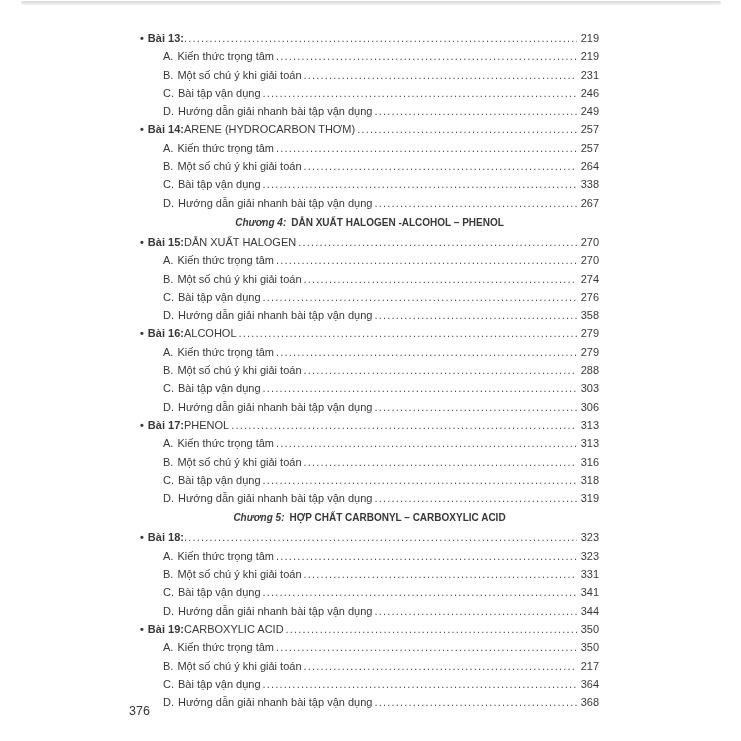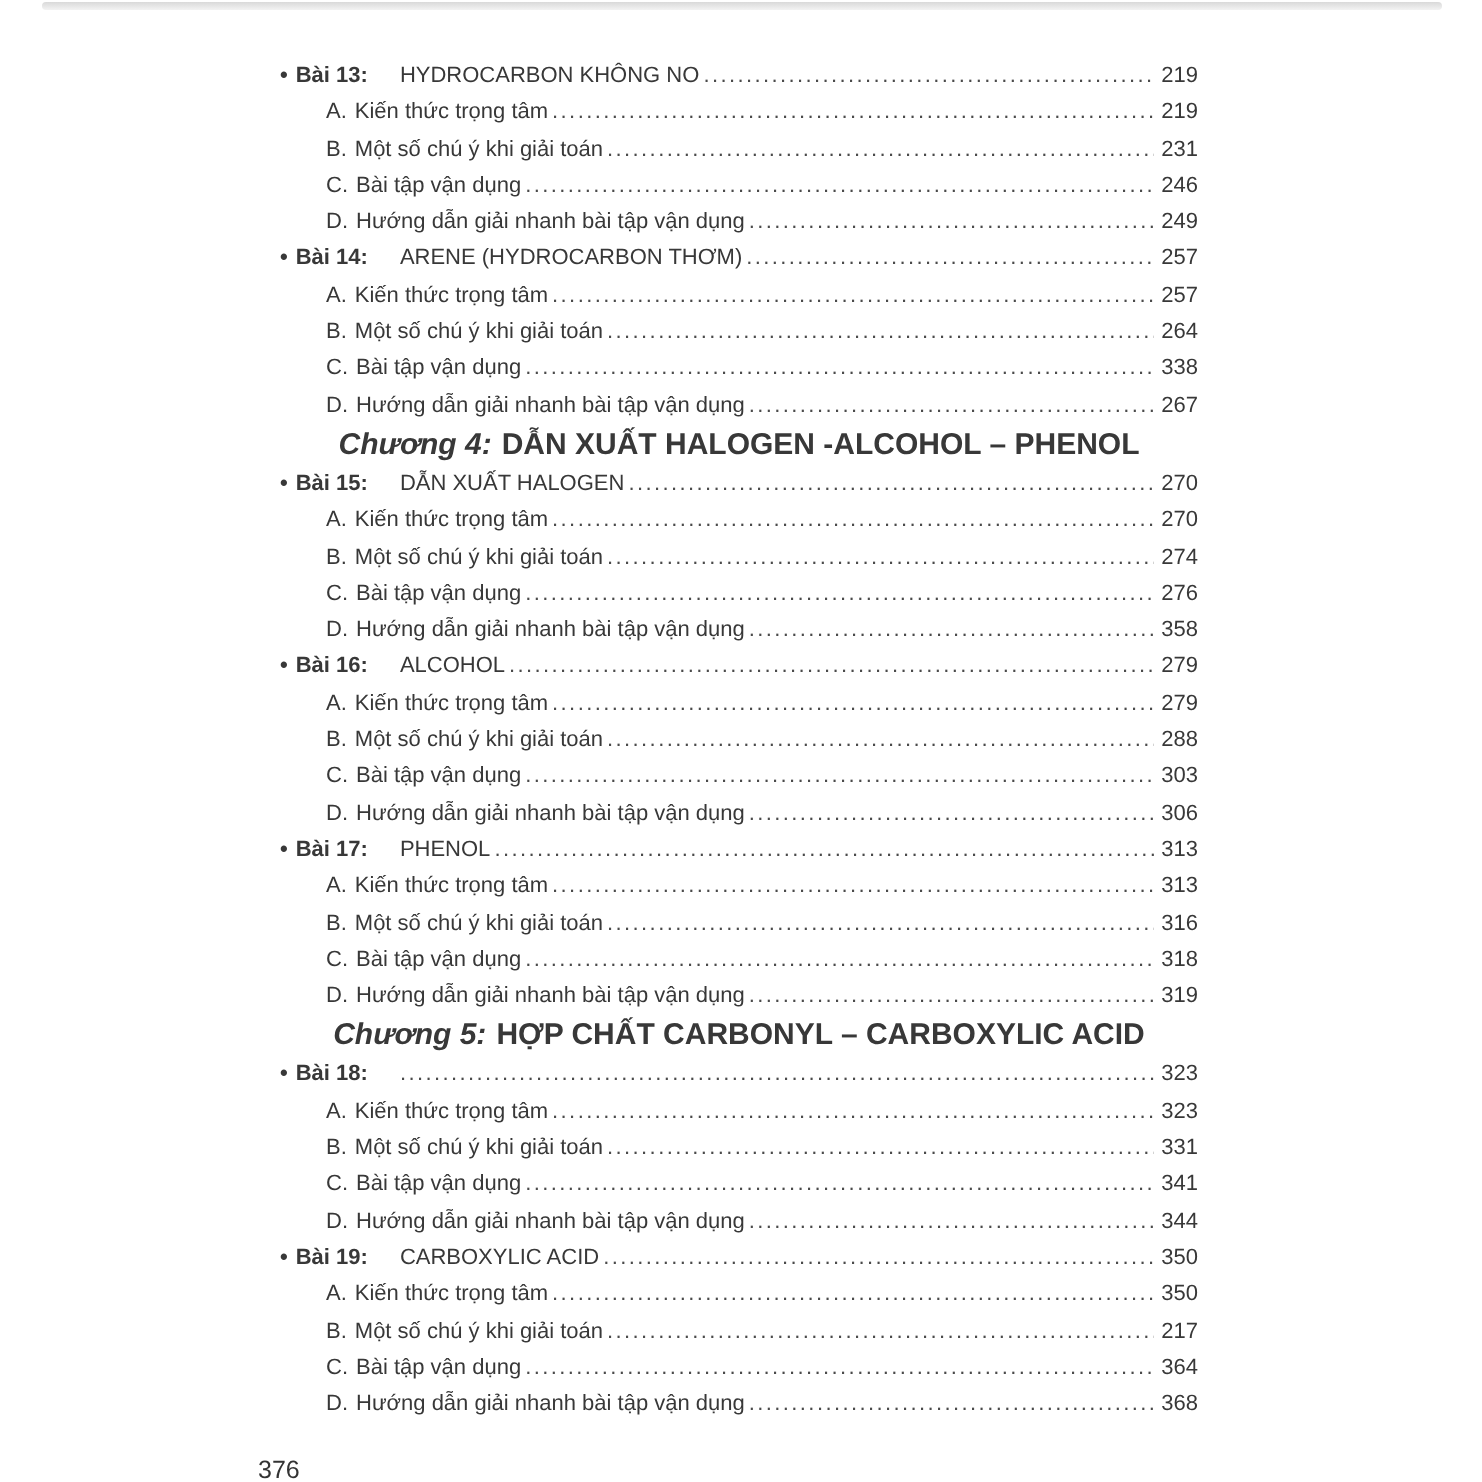--- a/index.html
+++ b/index.html
@@ -38,61 +38,60 @@
     line-height: 18.3px;
     font-size: 11px;
     white-space: nowrap;
   }
   .row.sub { padding-left: 23px; }
   .bullet {
     font-size: 11px;
     margin-right: 4px;
     font-weight: bold;
   }
-  .row.lesson .label { font-weight: bold; margin-right: 16px; }
+  .row.lesson .label { font-weight: bold; margin-right: 0; }
   .row.sub .label { margin-right: 4px; }
   .title { margin-right: 2px; }
   .dots {
     flex: 1;
     overflow: hidden;
     white-space: nowrap;
     letter-spacing: 1.2px;
     color: #4a4a4a;
   }
   .pagenum {
     padding-left: 4px;
     text-align: right;
   }
   .chapter {
     height: 21px;
     line-height: 21px;
     text-align: center;
-    font-size: 15px;
+    font-size: 10px;
     font-weight: bold;
     white-space: nowrap;
   }
   .chapter-label { font-style: italic; margin-right: 5px; }
   .footer {
     position: absolute;
     left: 129px;
-    top: 728px;
+    top: 704px;
     font-size: 12.5px;
     color: #333333;
   }
 </style>
 </head>
 <body>
 
 <div class="page">
   <div class="scan-edge"></div>
   <div class="toc" id="toc">
       <div class="row lesson">
         <span class="bullet">•</span>
         <span class="label">Bài 13:</span>
-        <span class="title">HYDROCARBON KHÔNG NO</span>
         <span class="dots">............................................................................................................................................................................................................................</span>
         <span class="pagenum">219</span>
       </div>
       <div class="row sub">
         <span class="label">A.</span>
         <span class="title">Kiến thức trọng tâm</span>
         <span class="dots">............................................................................................................................................................................................................................</span>
         <span class="pagenum">219</span>
       </div>
       <div class="row sub">

